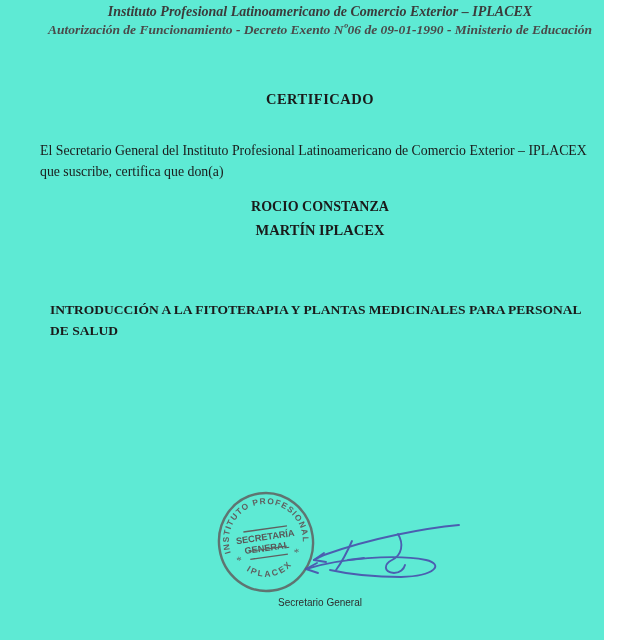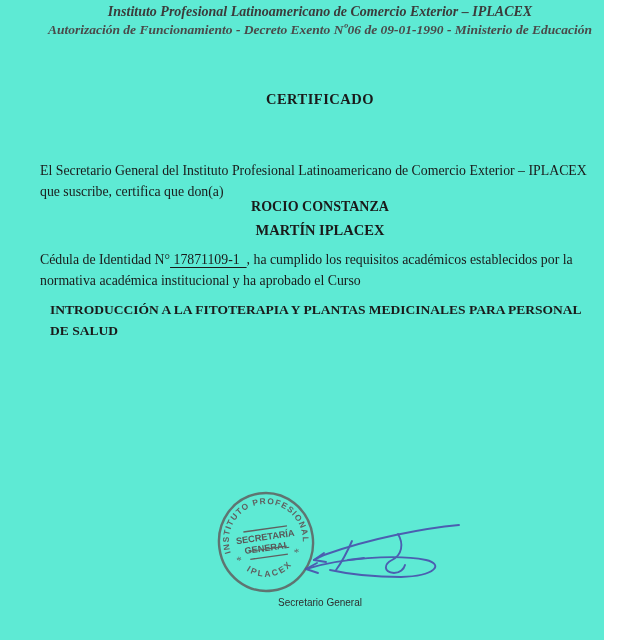--- a/index.html
+++ b/index.html
@@ -38,21 +38,21 @@
   .doc-title {
     top: 91px; left: 0; width: 640px;
     font-weight: bold; font-size: 14.5px;
     letter-spacing: 0.5px;
   }
 
   .para {
     font-size: 13.8px;
     line-height: 21px;
   }
-  .p-intro  { top: 160px; left: 40px; width: 558px; }
+  .p-intro  { top: 140px; left: 40px; width: 558px; }
   .name1    { top: 199px; left: 0; width: 640px; font-weight: bold; font-size: 14px; }
   .name2    { top: 222px; left: 0; width: 640px; font-weight: bold; font-size: 14.5px; }
   .p-cedula { top: 249px; left: 40px; width: 562px; }
   .cedula-num {
     text-decoration: underline;
     text-underline-offset: 3px;
   }
   .p-course {
     top: 299px; left: 50px; width: 548px;
     font-weight: bold; font-size: 13.5px; line-height: 21px;
@@ -89,21 +89,20 @@
   <div class="abs center hdr-line1">Instituto Profesional Latinoamericano de Comercio Exterior – IPLACEX</div>
   <div class="abs center hdr-line2">Autorización de Funcionamiento - Decreto Exento Nº06 de 09-01-1990 - Ministerio de Educación</div>
 
   <div class="abs center doc-title">CERTIFICADO</div>
 
   <div class="abs para p-intro">El Secretario General del Instituto Profesional Latinoamericano de Comercio Exterior – IPLACEX que suscribe, certifica que don(a)</div>
 
   <div class="abs center name1">ROCIO CONSTANZA</div>
   <div class="abs center name2">MARTÍN IPLACEX</div>
 
-  <div class="abs para p-cedula prewrap"><span>Cédula de Identidad N°</span><span class="cedula-num prewrap"> 17871109-1  </span><span>, ha cumplido los requisitos académicos establecidos por la normativa académica institucional y ha aprobado el Curso</span></div>
 
   <div class="abs p-course">INTRODUCCIÓN A LA FITOTERAPIA Y PLANTAS MEDICINALES PARA PERSONAL DE SALUD</div>
 
 
 
   <div class="abs stamp-wrap">
     <svg width="104" height="108" viewBox="0 0 104 108">
       <g transform="rotate(-8 52 54)">
         <ellipse cx="52" cy="54" rx="47" ry="49" fill="none" stroke="#5f5f5f" stroke-width="2.4" opacity="0.85"></ellipse>
         <defs>

